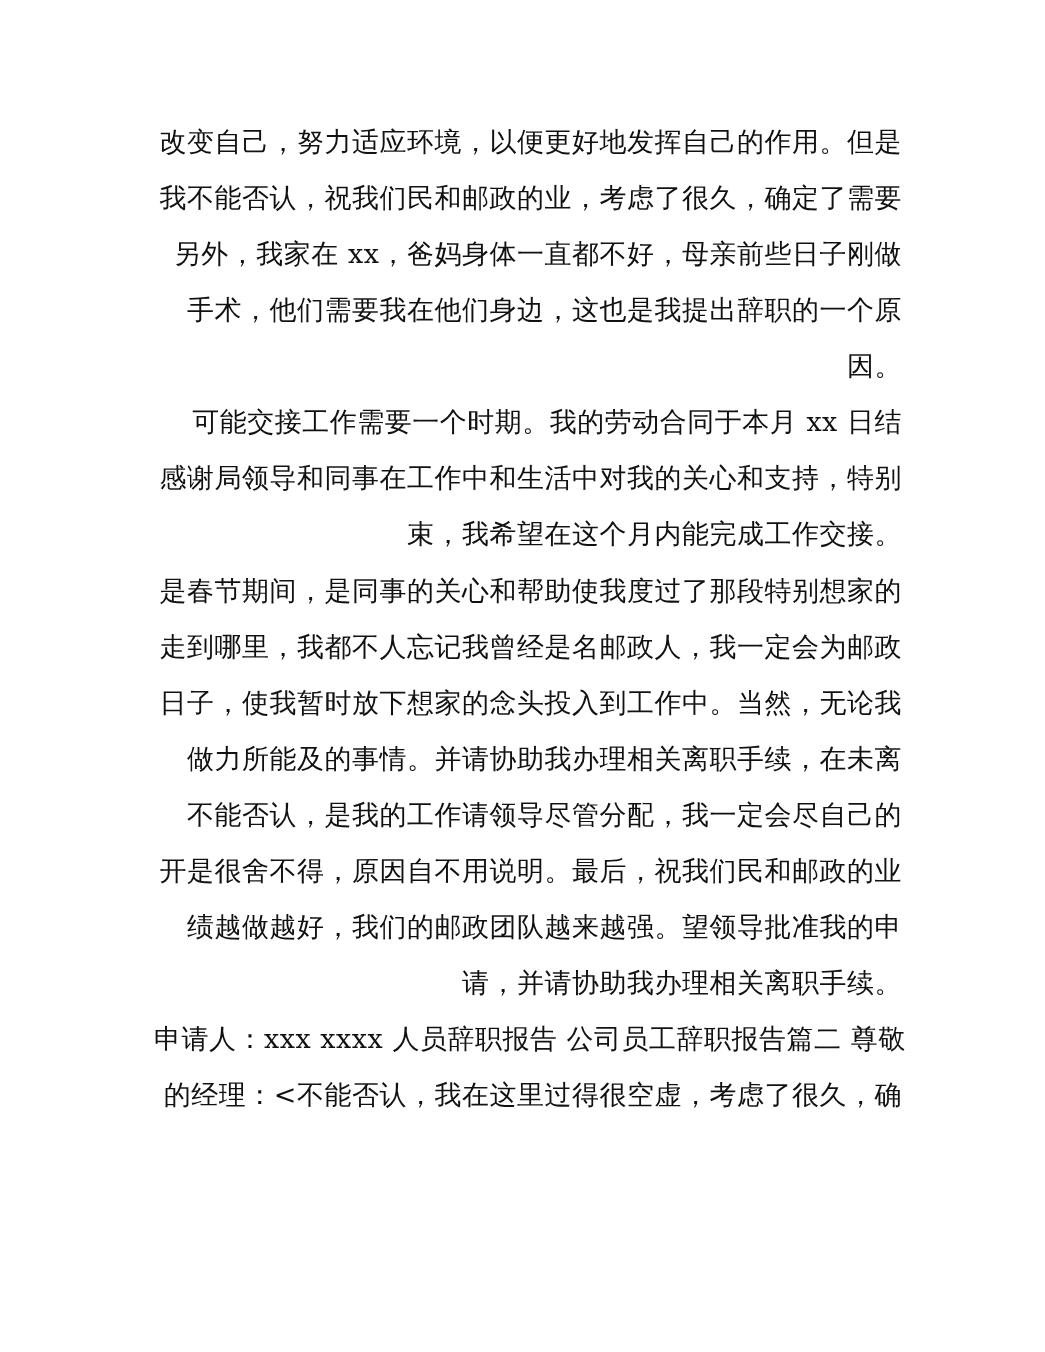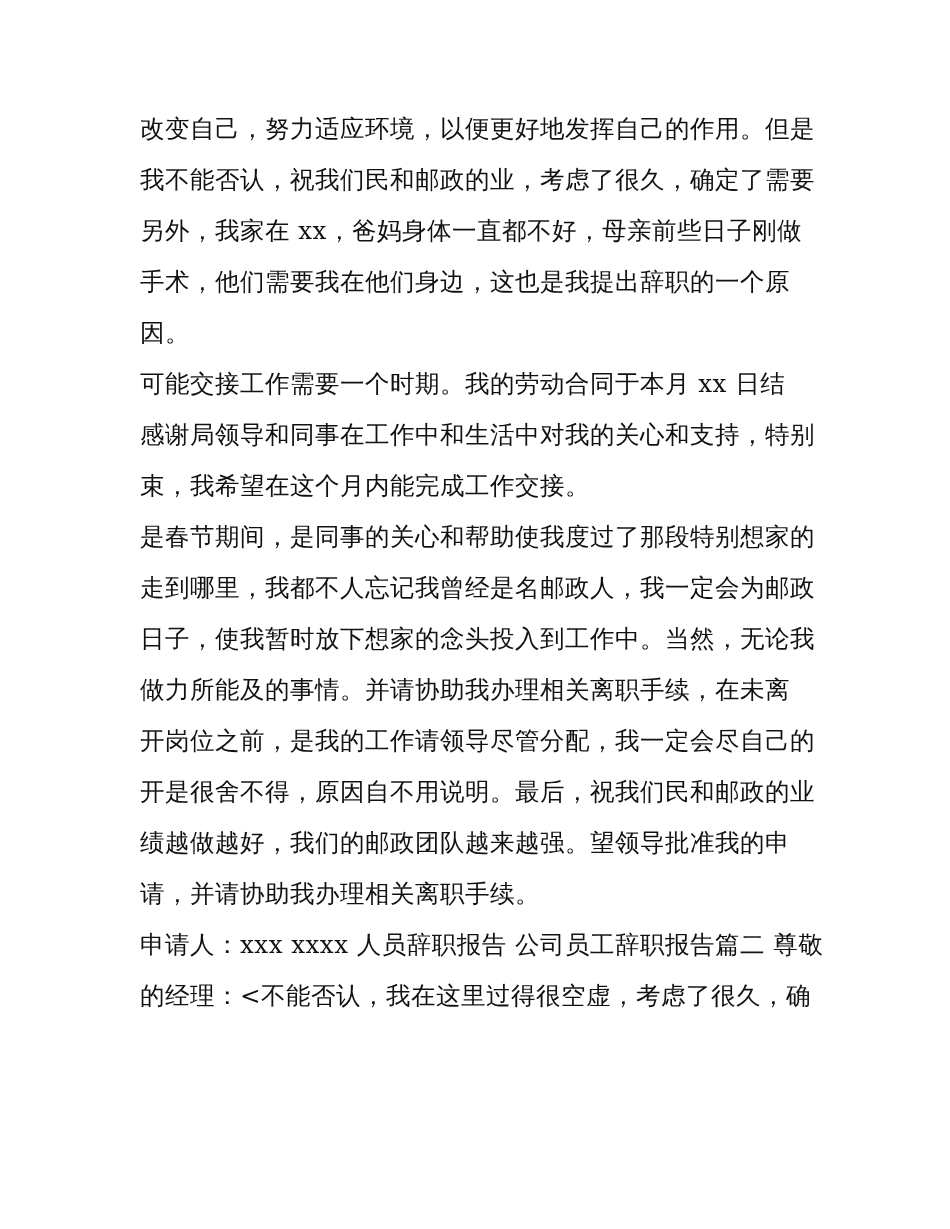--- a/index.html
+++ b/index.html
@@ -13,20 +13,21 @@
       position: relative;
       overflow: hidden;
     }
     .page {
       position: absolute;
       left: 0;
       top: 0;
       width: 950px;
       height: 1229px;
       background: #ffffff;
+      text-align: right;
     }
     .content {
       position: absolute;
       left: 140px;
       top: 107px;
       width: 680px;
       font-family: "DejaVu Serif", "Liberation Serif", serif;
       color: #111111;
       font-size: 24.5px;
       letter-spacing: 0.5px;
@@ -47,20 +48,20 @@
     <div class="line">另外，我家在 xx，爸妈身体一直都不好，母亲前些日子刚做</div>
     <div class="line">手术，他们需要我在他们身边，这也是我提出辞职的一个原</div>
     <div class="line">因。</div>
     <div class="line">可能交接工作需要一个时期。我的劳动合同于本月 xx 日结</div>
     <div class="line">感谢局领导和同事在工作中和生活中对我的关心和支持，特别</div>
     <div class="line">束，我希望在这个月内能完成工作交接。</div>
     <div class="line">是春节期间，是同事的关心和帮助使我度过了那段特别想家的</div>
     <div class="line">走到哪里，我都不人忘记我曾经是名邮政人，我一定会为邮政</div>
     <div class="line">日子，使我暂时放下想家的念头投入到工作中。当然，无论我</div>
     <div class="line">做力所能及的事情。并请协助我办理相关离职手续，在未离</div>
-    <div class="line">开岗位之前，是我的工作请领导尽管分配，我一定会尽自己的</div>
+    <div class="line">不能否认，是我的工作请领导尽管分配，我一定会尽自己的</div>
     <div class="line">开是很舍不得，原因自不用说明。最后，祝我们民和邮政的业</div>
     <div class="line">绩越做越好，我们的邮政团队越来越强。望领导批准我的申</div>
     <div class="line">请，并请协助我办理相关离职手续。</div>
     <div class="line">申请人：xxx xxxx 人员辞职报告 公司员工辞职报告篇二 尊敬</div>
     <div class="line">的经理：&lt;不能否认，我在这里过得很空虚，考虑了很久，确</div>
   </div>
 </div>
 
 </body></html>

